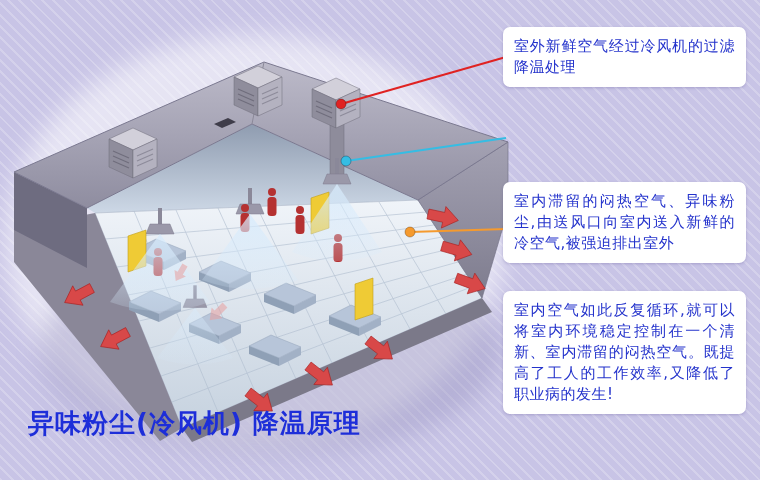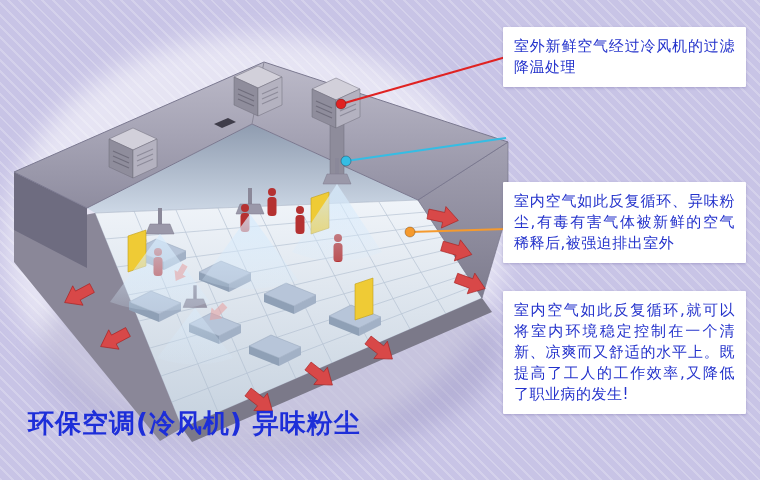--- a/index.html
+++ b/index.html
@@ -8,21 +8,21 @@
     background-color:#c8c4e6;
     background-image:repeating-linear-gradient(45deg,
       rgba(255,255,255,.22) 0px, rgba(255,255,255,.22) 2px,
       transparent 2px, transparent 8px);
     font-family:"DejaVu Sans", sans-serif;
   }
   .illustration { position:absolute; left:0; top:0; z-index:1; }
   .connectors  { position:absolute; left:0; top:0; z-index:2; pointer-events:none; }
   .callout {
     position:absolute; left:503px; width:243px; box-sizing:border-box;
-    background:#ffffff; border-radius:1px; padding:9px 11px; z-index:3;
+    background:#ffffff; border-radius:7px; padding:9px 11px; z-index:3;
     box-shadow:0 1px 3px rgba(80,70,140,.28);
   }
   .callout p {
     margin:0; color:#2433cc; font-size:15px; line-height:1.4;
     letter-spacing:.5px; text-align:justify;
   }
   .title {
     position:absolute; left:28px; top:406px; margin:0; z-index:3;
     color:#1d2ed9; font-size:26px; font-weight:bold; letter-spacing:1px;
   }
@@ -195,21 +195,21 @@
     <circle cx="346" cy="161" r="5" stroke="rgba(0,40,60,0.35)" fill="#35bde4"></circle>
 
     <line x1="506" y1="229" x2="410" y2="232" stroke-width="2" stroke="#f59a2e"></line>
     <circle cx="410" cy="232" r="5" stroke="rgba(80,40,0,0.35)" fill="#f59a2e"></circle>
   </svg>
 
   <div class="callout" style="top:27px">
     <p>室外新鲜空气经过冷风机的过滤降温处理</p>
   </div>
   <div class="callout" style="top:182px">
-    <p>室内空气如此反复循环、异味粉尘,有毒有害气体被新鲜的空气稀释后,被强迫排出室外</p>
+    <p>室内滞留的闷热空气、异味粉尘,由送风口向室内送入新鲜的冷空气,被强迫排出室外</p>
   </div>
   <div class="callout" style="top:291px">
-    <p>室内空气如此反复循环,就可以将室内环境稳定控制在一个清新、凉爽而又舒适的水平上。既提高了工人的工作效率,又降低了职业病的发生!</p>
+    <p>室内空气如此反复循环,就可以将室内环境稳定控制在一个清新、室内滞留的闷热空气。既提高了工人的工作效率,又降低了职业病的发生!</p>
   </div>
 
-  <h1 class="title">环保空调(冷风机) 异味粉尘</h1>
+  <h1 class="title">异味粉尘(冷风机) 降温原理</h1>
 
 </div>
 
 </body></html>

